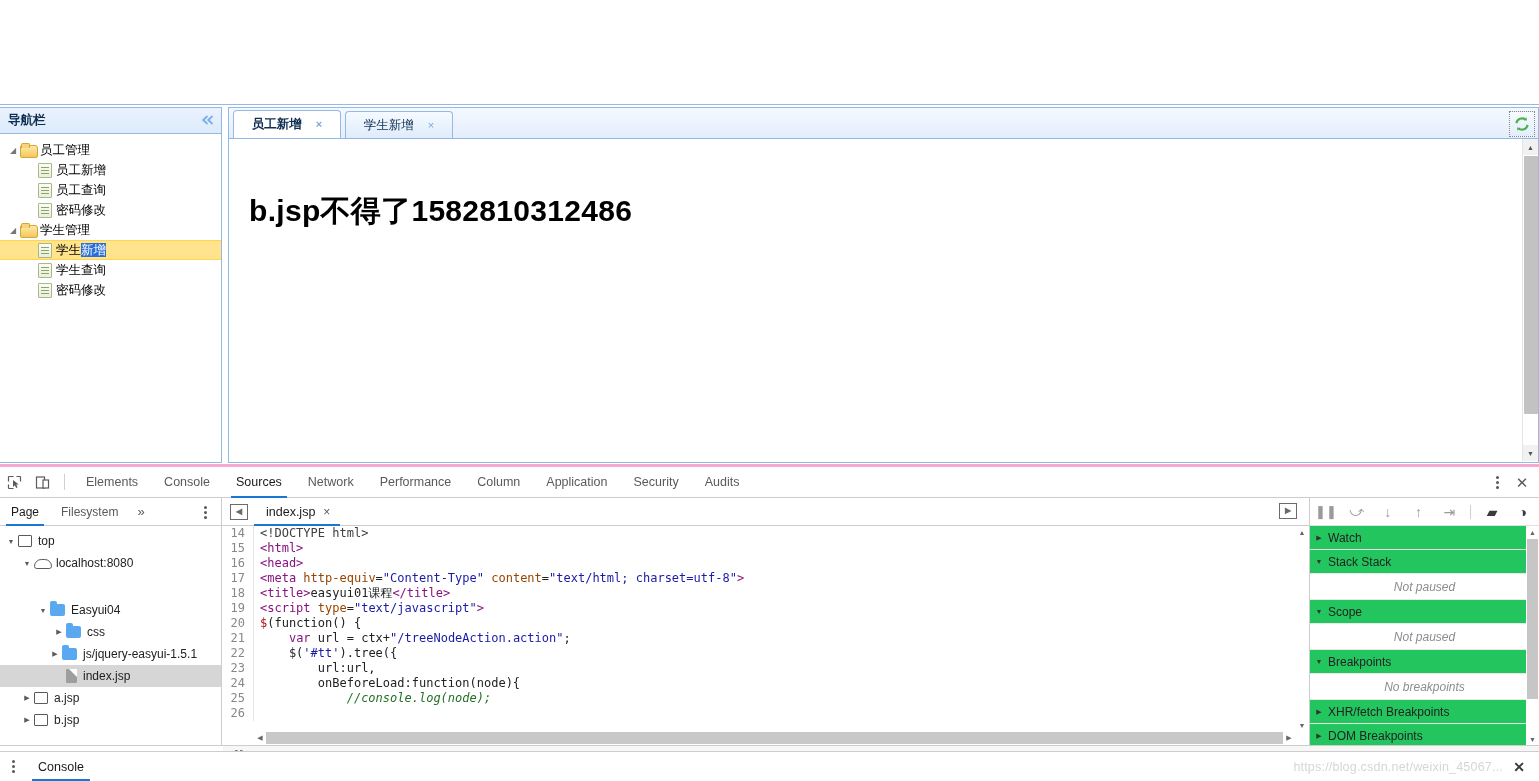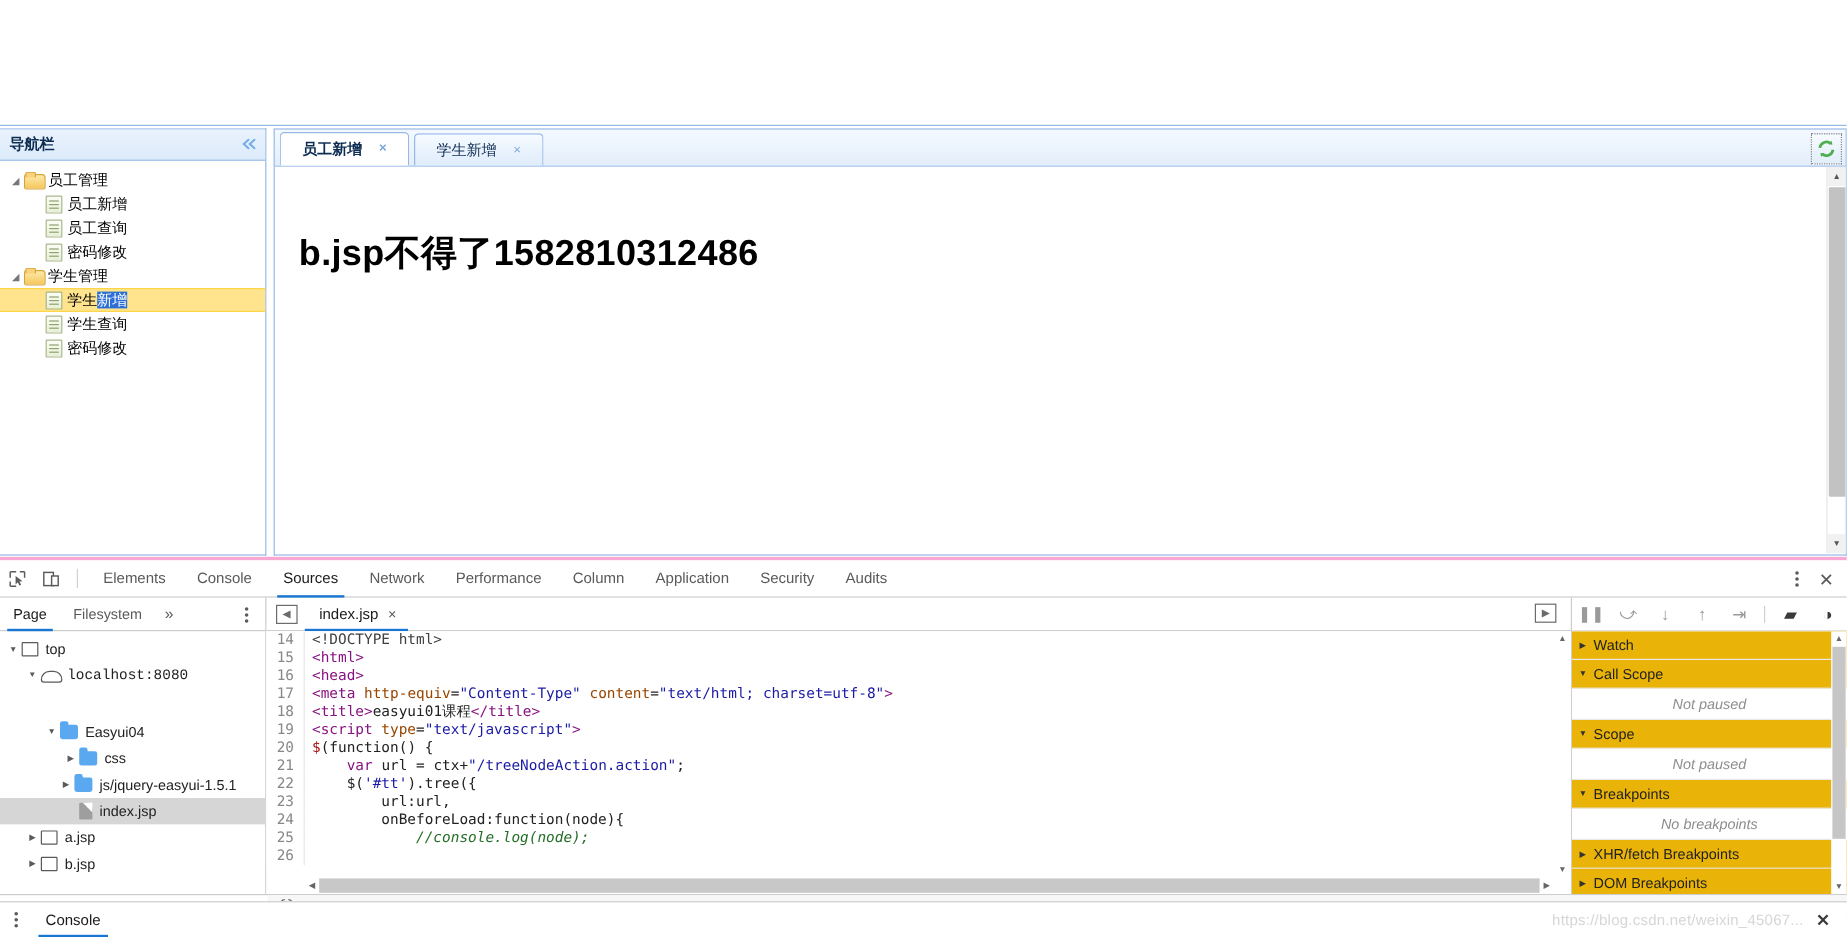--- a/index.html
+++ b/index.html
@@ -257,21 +257,21 @@
   .dbg-toolbar {
     height: 28px; border-bottom: 1px solid #e0e0e0; display: flex; align-items: center;
     gap: 2px; padding: 0 4px; justify-content: space-between;
   }
   .dbg-btn { width: 24px; height: 24px; display:flex; align-items:center; justify-content:center;
              color: #9a9a9a; cursor:pointer; }
   .dbg-divider { width: 1px; height: 14px; background: #d0d0d0; margin: 0 2px; }
   .dbg-body { flex: 1; overflow: hidden; position: relative; }
   .dbg-sec {
     height: 24px; display: flex; align-items: center; font-size: 12px; color: #222;
-    border-bottom: 1px solid #e8e8e8; background: #eab308; cursor: pointer;
+    border-bottom: 1px solid #e8e8e8; background: #22c55e; cursor: pointer;
   }
   .dbg-sec .tri { width: 18px; text-align: center; font-size: 7px; color: #333; }
   .dbg-empty {
     height: 26px; display: flex; align-items: center; justify-content: center;
     font-size: 12px; color: #8d8d8d; font-style: italic; background: #fff;
     border-bottom: 1px solid #e8e8e8;
   }
   .dbg-scroll {
     position: absolute; right: 0; top: 0; bottom: 0; width: 13px; background: #fff;
   }
@@ -443,21 +443,21 @@
           <div class="kebab" style="position:absolute;right:4px;top:1px">
             <i></i>
           </div>
         </div>
         <div class="file-tree" id="file-tree">
             <div class="ft-row" style="padding-left: 4px;">
               <span class="ft-tri">▼</span>
               <span class="ico-frame"></span>
               <span>top</span>
             </div>
-            <div class="ft-row" style="padding-left: 20px; font-family: Liberation Mono, monospace;">
+            <div class="ft-row" style="padding-left: 20px;">
               <span class="ft-tri">▼</span>
               <span class="ico-cloud"></span>
               <span>localhost:8080</span>
             </div>
             <div class="ft-row" style="padding-left: 36px; margin-top: 25px;">
               <span class="ft-tri">▼</span>
               <span class="ico-folder-b"></span>
               <span>Easyui04</span>
             </div>
             <div class="ft-row" style="padding-left: 52px;">
@@ -527,21 +527,21 @@
             <div class="dbg-btn" style="color: rgb(58, 58, 58); font-size: 14px;">◑</div>
           </div>
         <div class="dbg-body">
           <div id="dbg-sections">
               <div class="dbg-sec">
                 <span class="tri">▶</span>
                 <span>Watch</span>
               </div>
               <div class="dbg-sec">
                 <span class="tri">▼</span>
-                <span>Call Scope</span>
+                <span>Stack Stack</span>
               </div>
               <div class="dbg-empty">Not paused</div>
               <div class="dbg-sec">
                 <span class="tri">▼</span>
                 <span>Scope</span>
               </div>
               <div class="dbg-empty">Not paused</div>
               <div class="dbg-sec">
                 <span class="tri">▼</span>
                 <span>Breakpoints</span>

